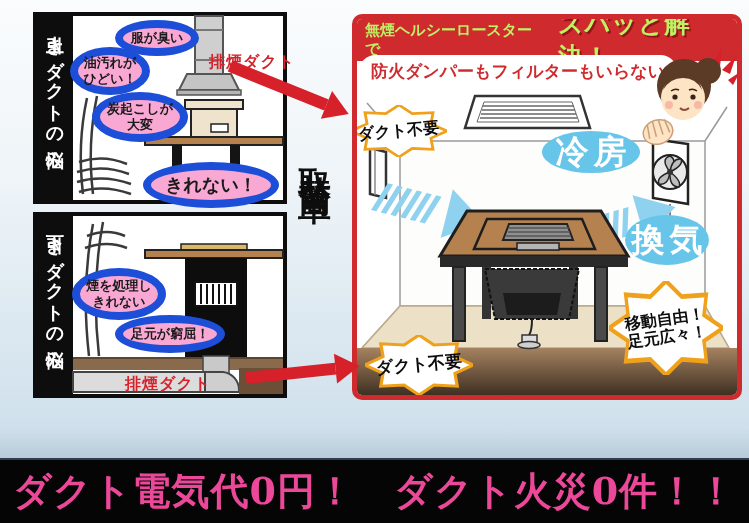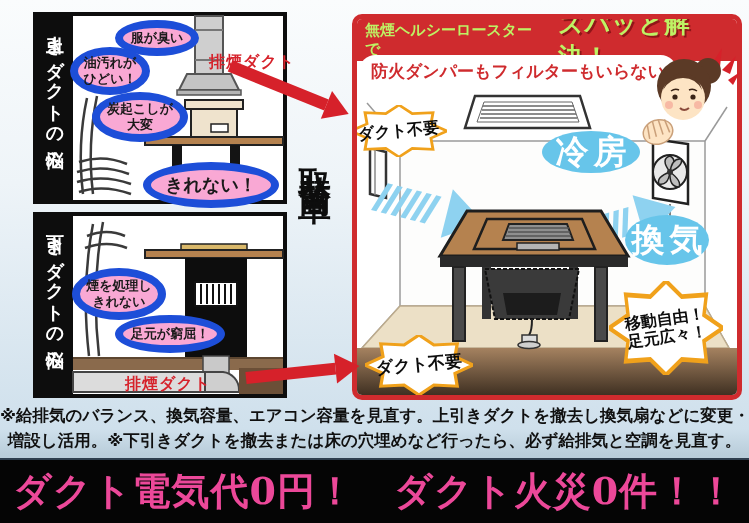--- a/index.html
+++ b/index.html
@@ -317,21 +317,17 @@
       <ellipse cx="20" cy="84" rx="15" ry="12" fill="#fde4c4" stroke="#caa07a" stroke-width="1.5"></ellipse>
       <g stroke="#caa07a" stroke-width="1.5">
         <line x1="12" y1="74" x2="10" y2="88"></line>
           <line x1="18" y1="72" x2="17" y2="88"></line>
         <line x1="24" y1="72" x2="24" y2="88"></line>
           <line x1="30" y1="74" x2="31" y2="88"></line>
       </g>
     </g>
   </svg>
 
-  <div class="footnote">
-    <div>※給排気のバランス、換気容量、エアコン容量を見直す。上引きダクトを撤去し換気扇などに変更・</div>
-    <div>増設し活用。※下引きダクトを撤去または床の穴埋めなど行ったら、必ず給排気と空調を見直す。</div>
-  </div>
   <div class="banner">
     <span>ダクト電気代0円！　ダクト火災0件！！</span>
   </div>
 
 </div>
 
 </body></html>

